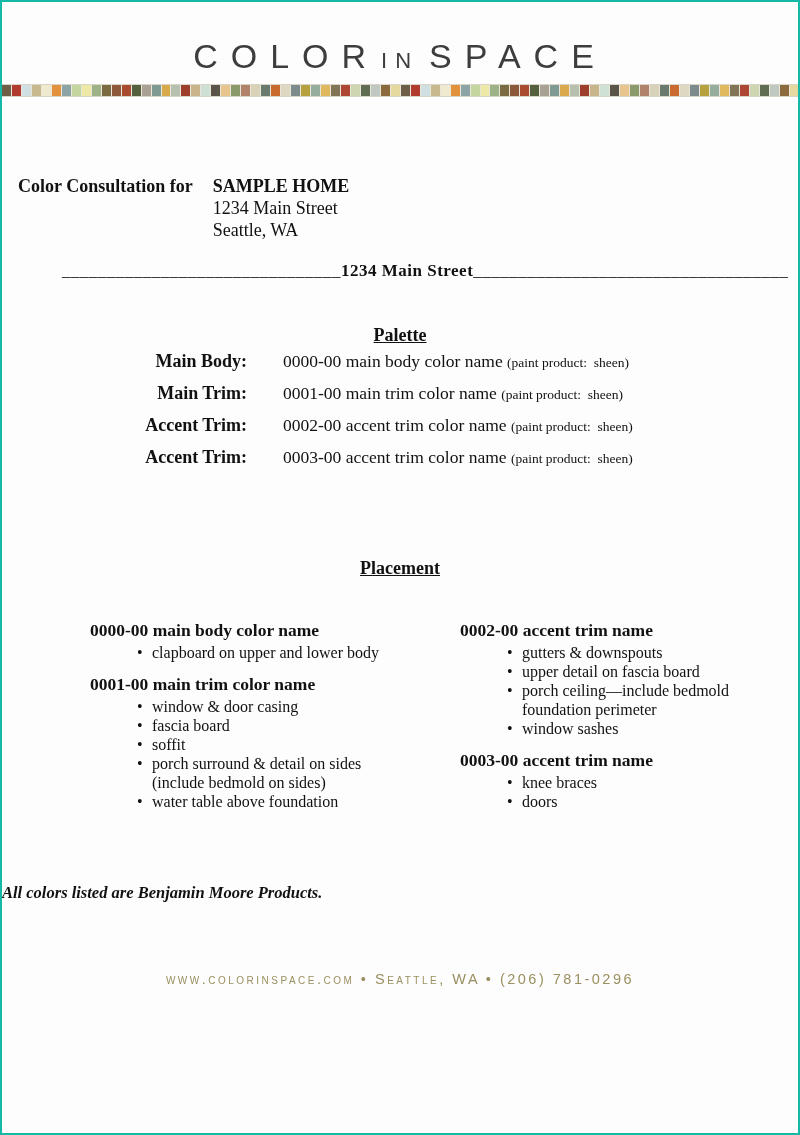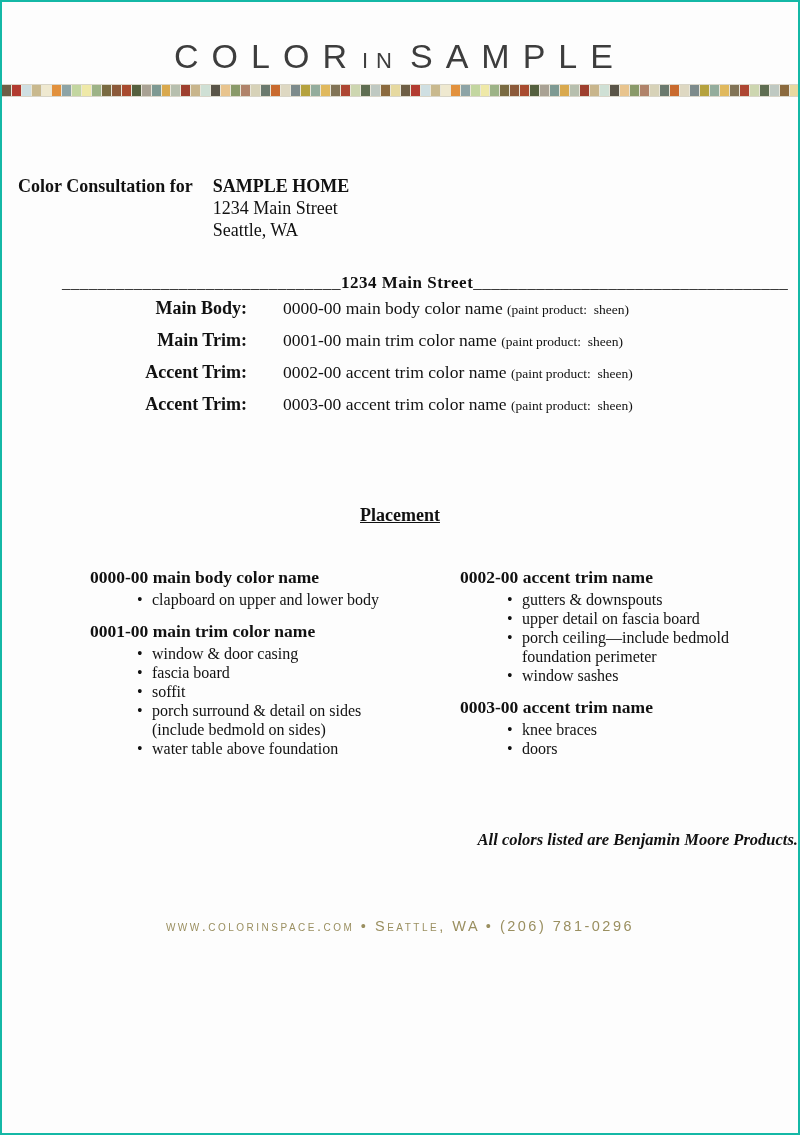--- a/index.html
+++ b/index.html
@@ -52,21 +52,21 @@
     margin-left:16px;
     display:flex;
     font-size:18px;
     line-height:22px;
   }
   .consult-label { font-weight:bold; margin-right:20px; white-space:nowrap; }
   .consult-right .client { font-weight:bold; }
 
   
   .street-line {
-    margin-top:32px;
+    margin-top:20px;
     padding-left:60px;
     font-size:17px;
     white-space:nowrap;
     letter-spacing:0.5px;
   }
   .street-line .street { font-weight:bold; }
 
   
   .section-heading {
     text-align:center;
@@ -105,21 +105,21 @@
   .pl-item {
     font-size:16px; line-height:19px;
     display:flex;
   }
   .pl-item::before { content:"\2022"; width:15px; flex:0 0 15px; }
   .pl-item .txt2 { }
 
   
   .bm-note {
     margin-top:72px;
-    text-align:right;
+    text-align:left;
     font-size:16.5px;
     font-weight:bold;
     font-style:italic;
   }
 
   
   .footer {
     margin-top:68px;
     text-align:center;
     font-family:"Liberation Sans", sans-serif;
@@ -132,21 +132,21 @@
 </style>
 </head>
 <body>
 
 <div class="page">
 
   <div class="header">
     <div class="logo">
       <span>COLOR</span>
       <span class="small-word" style="text-transform:uppercase;">in</span>
-      <span>SAMPLE</span>
+      <span>SPACE</span>
     </div>
   </div>
 
   <div class="stripe">
       <div class="tile" style="background: rgb(110, 94, 69);"></div>
       <div class="tile" style="background: rgb(178, 59, 48);"></div>
       <div class="tile" style="background: rgb(207, 223, 226);"></div>
       <div class="tile" style="background: rgb(201, 185, 142);"></div>
       <div class="tile" style="background: rgb(239, 233, 208);"></div>
       <div class="tile" style="background: rgb(226, 145, 61);"></div>
@@ -230,20 +230,21 @@
     <div class="consult-label">Color Consultation for</div>
     <div class="consult-right">
       <div class="client">SAMPLE HOME</div>
       <div>1234 Main Street</div>
       <div>Seattle, WA</div>
     </div>
   </div>
 
   <div class="street-line"><span>_______________________________</span><span class="street">1234 Main Street</span><span>___________________________________</span></div>
 
+  <div class="section-heading palette-heading">Palette</div>
 
   <div class="palette-grid">
     <div class="palette-label">Main Body:</div>
     <div class="palette-value"><span>0000-00 main body color name</span> <span class="palette-note">(paint product:  sheen)</span></div>
 
     <div class="palette-label">Main Trim:</div>
     <div class="palette-value"><span>0001-00 main trim color name</span> <span class="palette-note">(paint product:  sheen)</span></div>
 
     <div class="palette-label">Accent Trim:</div>
     <div class="palette-value"><span>0002-00 accent trim color name</span> <span class="palette-note">(paint product:  sheen)</span></div>

